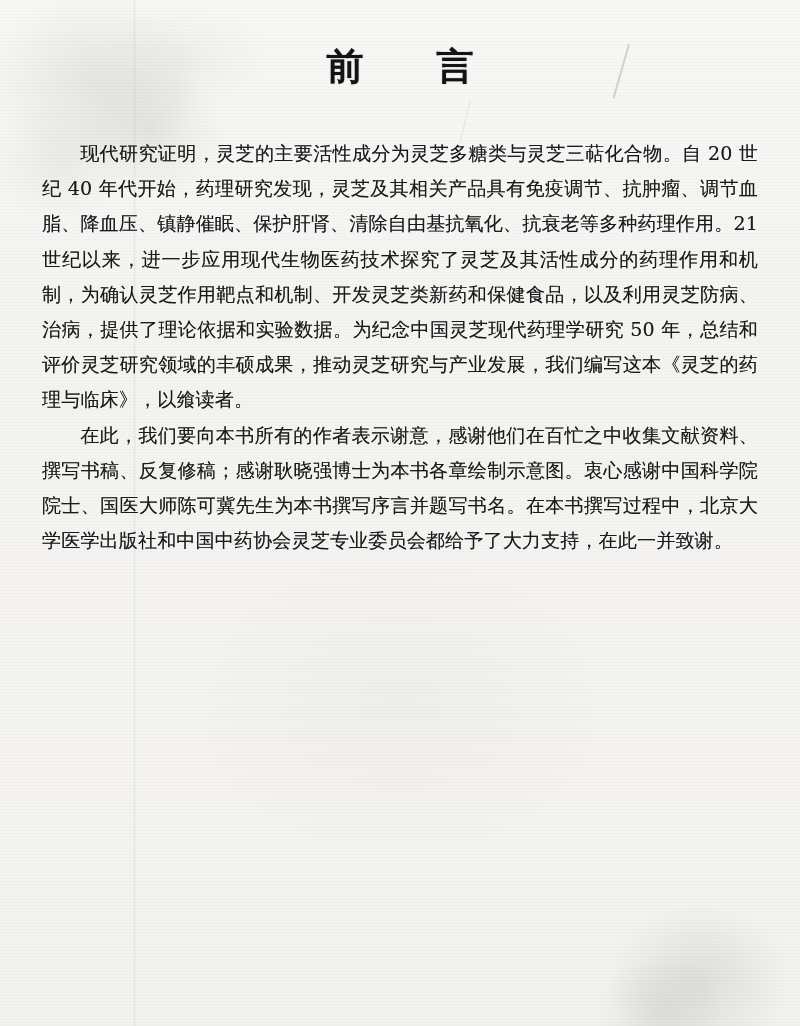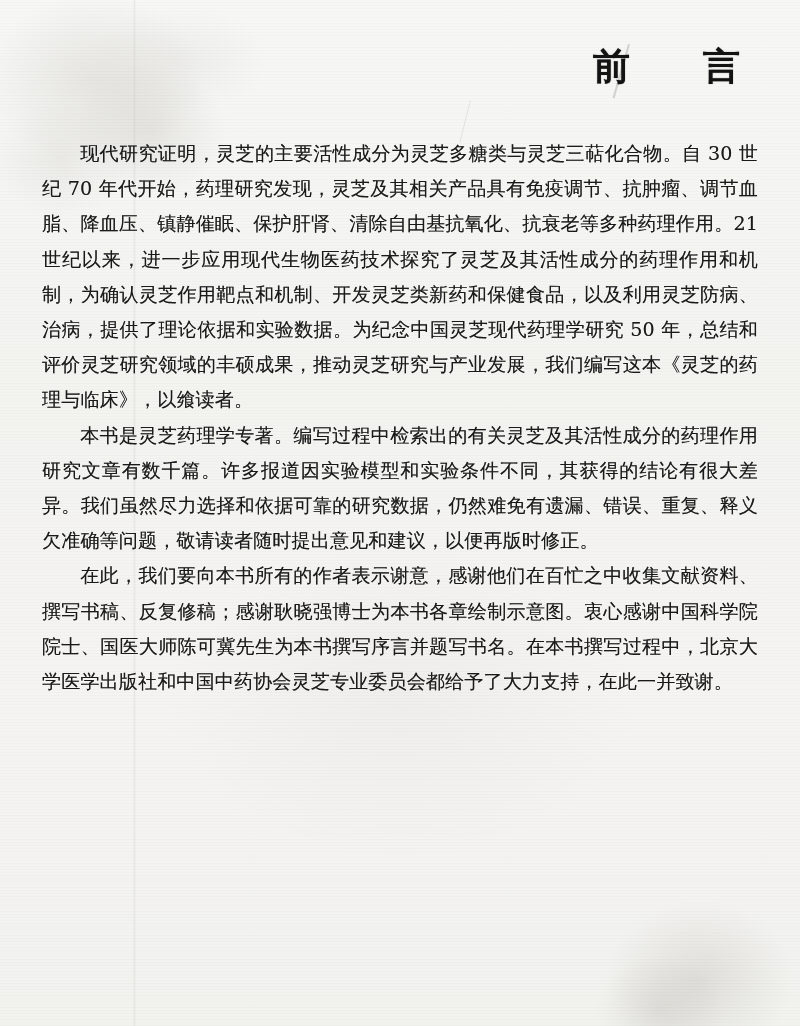--- a/index.html
+++ b/index.html
@@ -60,21 +60,21 @@
   
   .content {
     position: relative;
     z-index: 3;
     padding: 0 42px 0 42px;
     box-sizing: border-box;
     height: 100%;
   }
 
   .doc-title {
-    text-align: right;
+    text-align: center;
     font-weight: bold;
     font-size: 37px;
     letter-spacing: 18px;
     text-indent: 18px;
     color: #131313;
     margin: 0;
     padding-top: 42px;
     padding-bottom: 8px;
     font-family: "DejaVu Serif", "Liberation Serif", serif;
     text-shadow: 0 0 1.1px rgba(0,0,0,.55);
@@ -105,18 +105,17 @@
 <div class="grain"></div>
 <div class="vcrease"></div>
 <div class="scratch s1"></div>
 <div class="scratch s2"></div>
 
 <div class="content">
 
   <h1 class="doc-title">前　言</h1>
 
   <div class="body-text">
-    <p class="para">现代研究证明，灵芝的主要活性成分为灵芝多糖类与灵芝三萜化合物。自 30 世纪 70 年代开始，药理研究发现，灵芝及其相关产品具有免疫调节、抗肿瘤、调节血脂、降血压、镇静催眠、保护肝肾、清除自由基抗氧化、抗衰老等多种药理作用。21 世纪以来，进一步应用现代生物医药技术探究了灵芝及其活性成分的药理作用和机制，为确认灵芝作用靶点和机制、开发灵芝类新药和保健食品，以及利用灵芝防病、治病，提供了理论依据和实验数据。为纪念中国灵芝现代药理学研究 50 年，总结和评价灵芝研究领域的丰硕成果，推动灵芝研究与产业发展，我们编写这本《灵芝的药理与临床》，以飨读者。</p>
-    <p class="para">本书是灵芝药理学专著。编写过程中检索出的有关灵芝及其活性成分的药理作用研究文章有数千篇。许多报道因实验模型和实验条件不同，其获得的结论有很大差异。我们虽然尽力选择和依据可靠的研究数据，仍然难免有遗漏、错误、重复、释义欠准确等问题，敬请读者随时提出意见和建议，以便再版时修正。</p>
+    <p class="para">现代研究证明，灵芝的主要活性成分为灵芝多糖类与灵芝三萜化合物。自 20 世纪 40 年代开始，药理研究发现，灵芝及其相关产品具有免疫调节、抗肿瘤、调节血脂、降血压、镇静催眠、保护肝肾、清除自由基抗氧化、抗衰老等多种药理作用。21 世纪以来，进一步应用现代生物医药技术探究了灵芝及其活性成分的药理作用和机制，为确认灵芝作用靶点和机制、开发灵芝类新药和保健食品，以及利用灵芝防病、治病，提供了理论依据和实验数据。为纪念中国灵芝现代药理学研究 50 年，总结和评价灵芝研究领域的丰硕成果，推动灵芝研究与产业发展，我们编写这本《灵芝的药理与临床》，以飨读者。</p>
     <p class="para">在此，我们要向本书所有的作者表示谢意，感谢他们在百忙之中收集文献资料、撰写书稿、反复修稿；感谢耿晓强博士为本书各章绘制示意图。衷心感谢中国科学院院士、国医大师陈可冀先生为本书撰写序言并题写书名。在本书撰写过程中，北京大学医学出版社和中国中药协会灵芝专业委员会都给予了大力支持，在此一并致谢。</p>
   </div>
 
 </div>
 
 </body></html>

